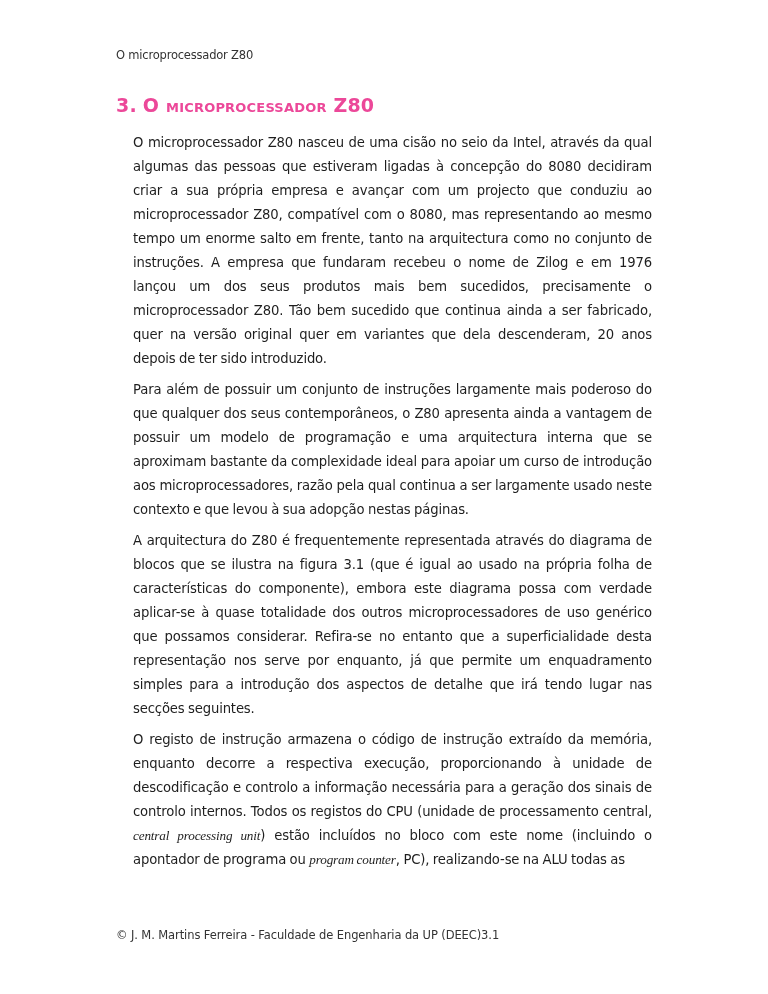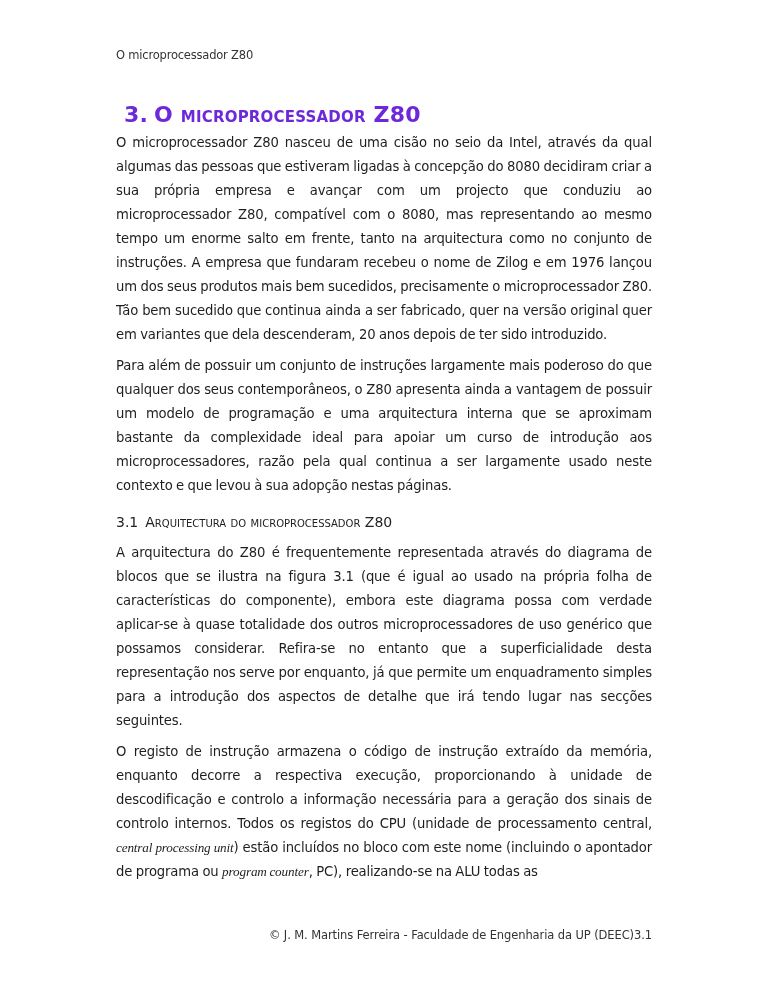--- a/index.html
+++ b/index.html
@@ -20,37 +20,37 @@
       left: 116px;
       top: 48px;
       font-size: 11.5px;
       color: #333;
       letter-spacing: -0.2px;
     }
     .chapter-title {
       position: absolute;
       left: 116px;
       top: 94px;
-      margin: 8px;
-      font-size: 22px;
+      margin: 0;
+      font-size: 19px;
       font-weight: bold;
       font-variant: small-caps;
-      color: #6d28d9;
+      color: #ec4899;
       letter-spacing: 0.2px;
       white-space: nowrap;
     }
     .chapter-title .num { margin-right: 6px; }
     .content {
       position: absolute;
       left: 116px;
       top: 131px;
       width: 536px;
     }
     .content p {
-      margin: 0 0 7px 0;
+      margin: 0 0 7px 17px;
       font-size: 13.2px;
       line-height: 24px;
       text-align: justify;
       letter-spacing: -0.15px;
       word-spacing: -0.5px;
     }
     .section-title {
       margin: 14px 0 9px 0;
       font-size: 14px;
       font-weight: normal;
@@ -63,39 +63,36 @@
     em { font-style: italic; font-family: Liberation Serif, serif; }
     .footer {
       position: absolute;
       left: 116px;
       top: 928px;
       width: 536px;
       font-size: 11.5px;
       color: #333;
       letter-spacing: -0.1px;
       display: flex;
-      justify-content: flex-end;
+      justify-content: flex-start;
     }
   </style>
 </head>
 <body>
 
 <div class="page-header">O microprocessador Z80</div>
 
 <h1 class="chapter-title">
   <span class="num">3.</span><span>O microprocessador Z80</span>
 </h1>
 
 <div class="content">
   <p>O microprocessador Z80 nasceu de uma cisão no seio da Intel, através da qual algumas das pessoas que estiveram ligadas à concepção do 8080 decidiram criar a sua própria empresa e avançar com um projecto que conduziu ao microprocessador Z80, compatível com o 8080, mas representando ao mesmo tempo um enorme salto em frente, tanto na arquitectura como no conjunto de instruções. A empresa que fundaram recebeu o nome de Zilog e em 1976 lançou um dos seus produtos mais bem sucedidos, precisamente o microprocessador Z80. Tão bem sucedido que continua ainda a ser fabricado, quer na versão original quer em variantes que dela descenderam, 20 anos depois de ter sido introduzido.</p>
   <p>Para além de possuir um conjunto de instruções largamente mais poderoso do que qualquer dos seus contemporâneos, o Z80 apresenta ainda a vantagem de possuir um modelo de programação e uma arquitectura interna que se aproximam bastante da complexidade ideal para apoiar um curso de introdução aos microprocessadores, razão pela qual continua a ser largamente usado neste contexto e que levou à sua adopção nestas páginas.</p>
 
-  <h2 class="section-title">
-    <span class="num">3.1</span><span>Arquitectura do microprocessador Z80</span>
-  </h2>
 
   <p>A arquitectura do Z80 é frequentemente representada através do diagrama de blocos que se ilustra na figura 3.1 (que é igual ao usado na própria folha de características do componente), embora este diagrama possa com verdade aplicar-se à quase totalidade dos outros microprocessadores de uso genérico que possamos considerar. Refira-se no entanto que a superficialidade desta representação nos serve por enquanto, já que permite um enquadramento simples para a introdução dos aspectos de detalhe que irá tendo lugar nas secções seguintes.</p>
   <p><span>O registo de instrução armazena o código de instrução extraído da memória, enquanto decorre a respectiva execução, proporcionando à unidade de descodificação e controlo a informação necessária para a geração dos sinais de controlo internos. Todos os registos do CPU (unidade de processamento central, </span><em>central processing unit</em><span>) estão incluídos no bloco com este nome (incluindo o apontador de programa ou </span><em>program counter</em><span>, PC), realizando-se na ALU todas as</span></p>
 </div>
 
 <div class="footer">
   <span>© J. M. Martins Ferreira - Faculdade de Engenharia da UP (DEEC)</span>
   <span>3.1</span>
 </div>
 

